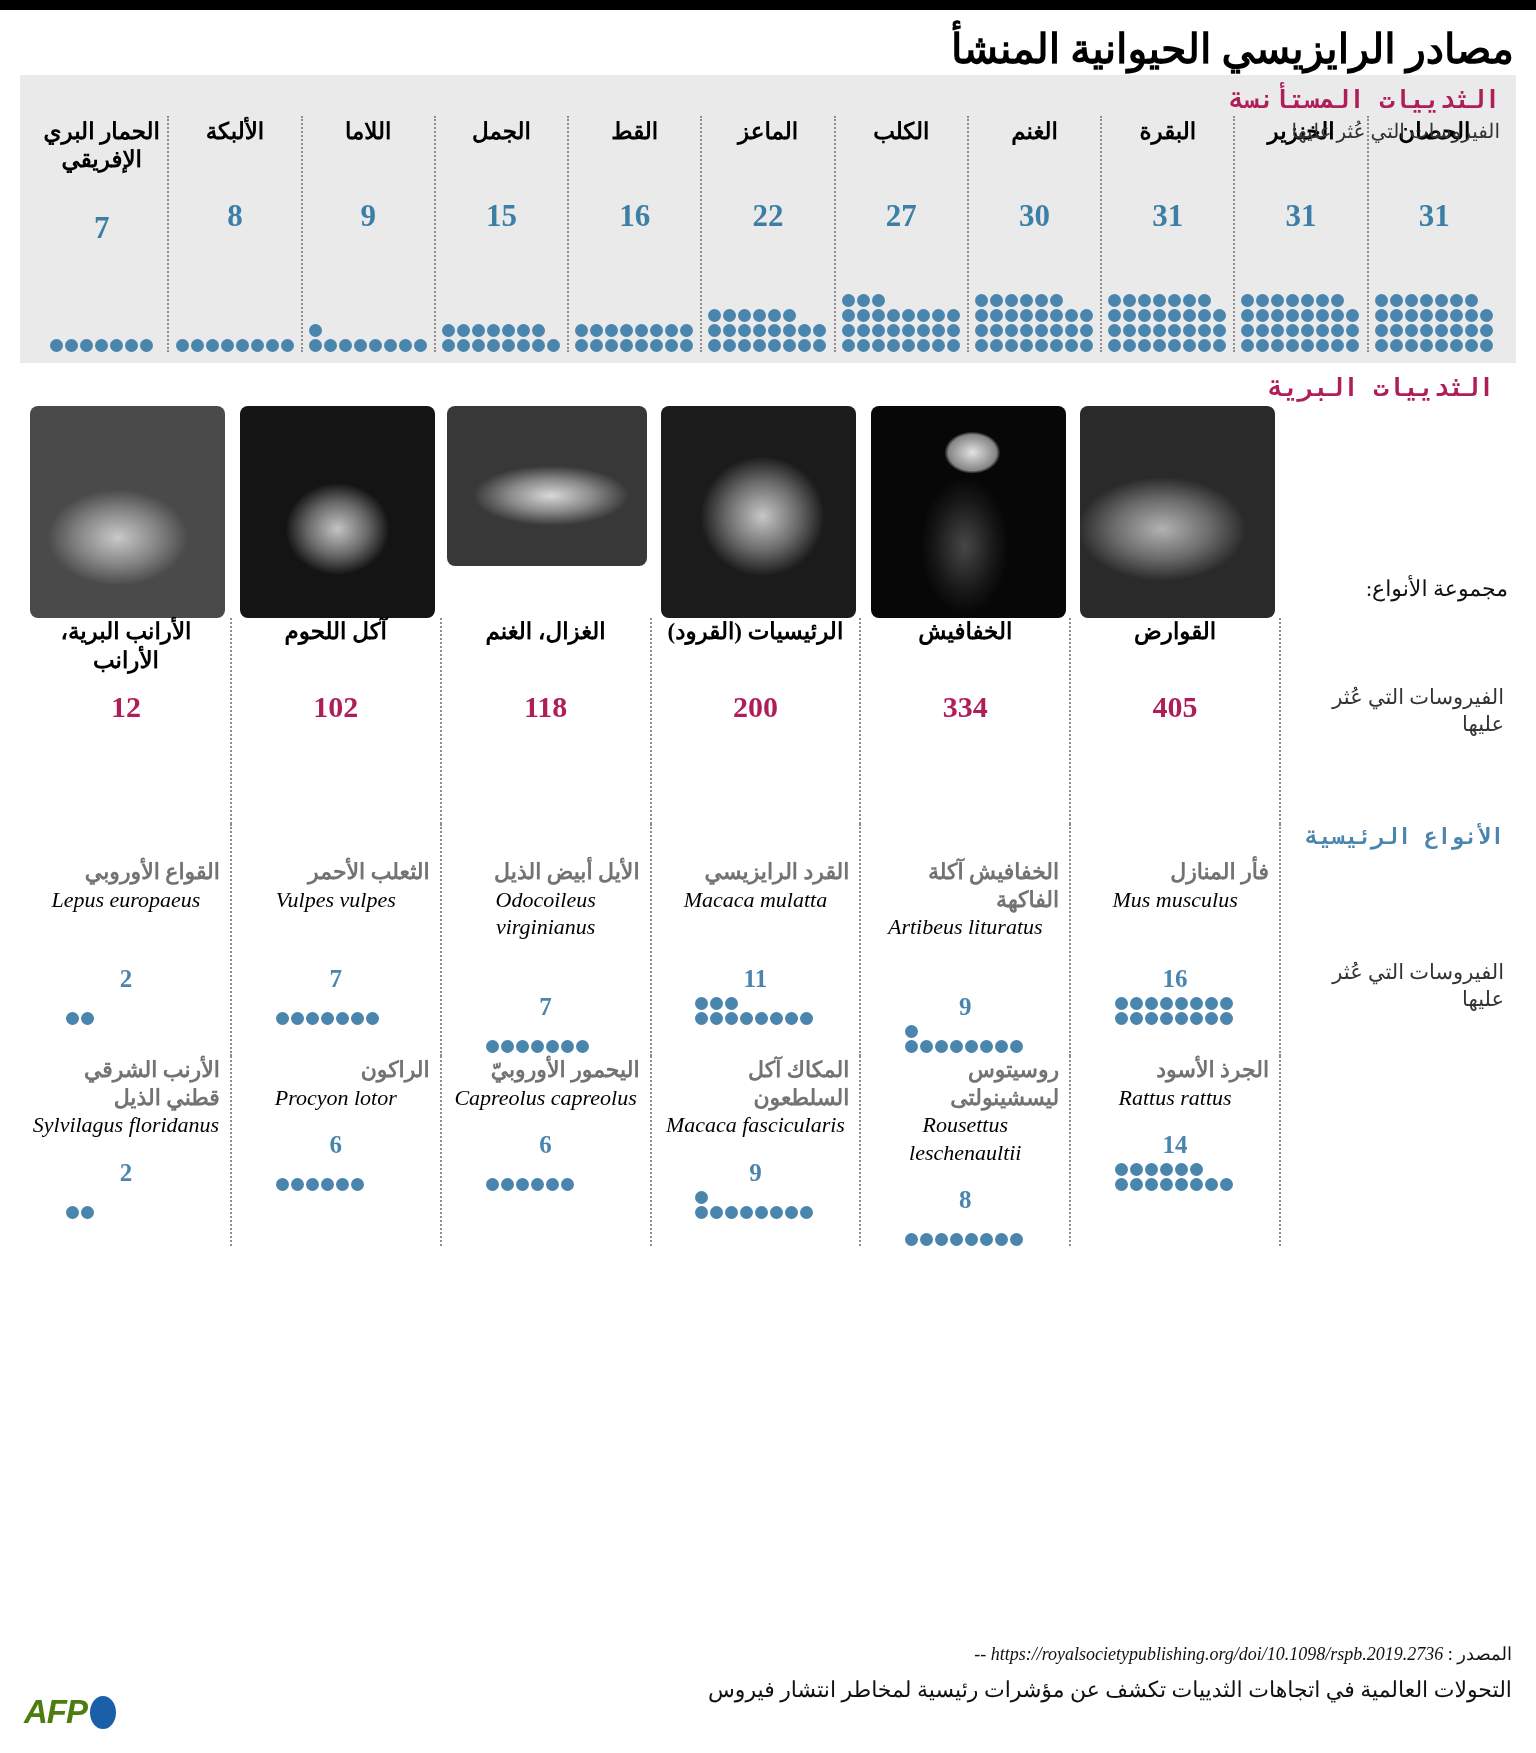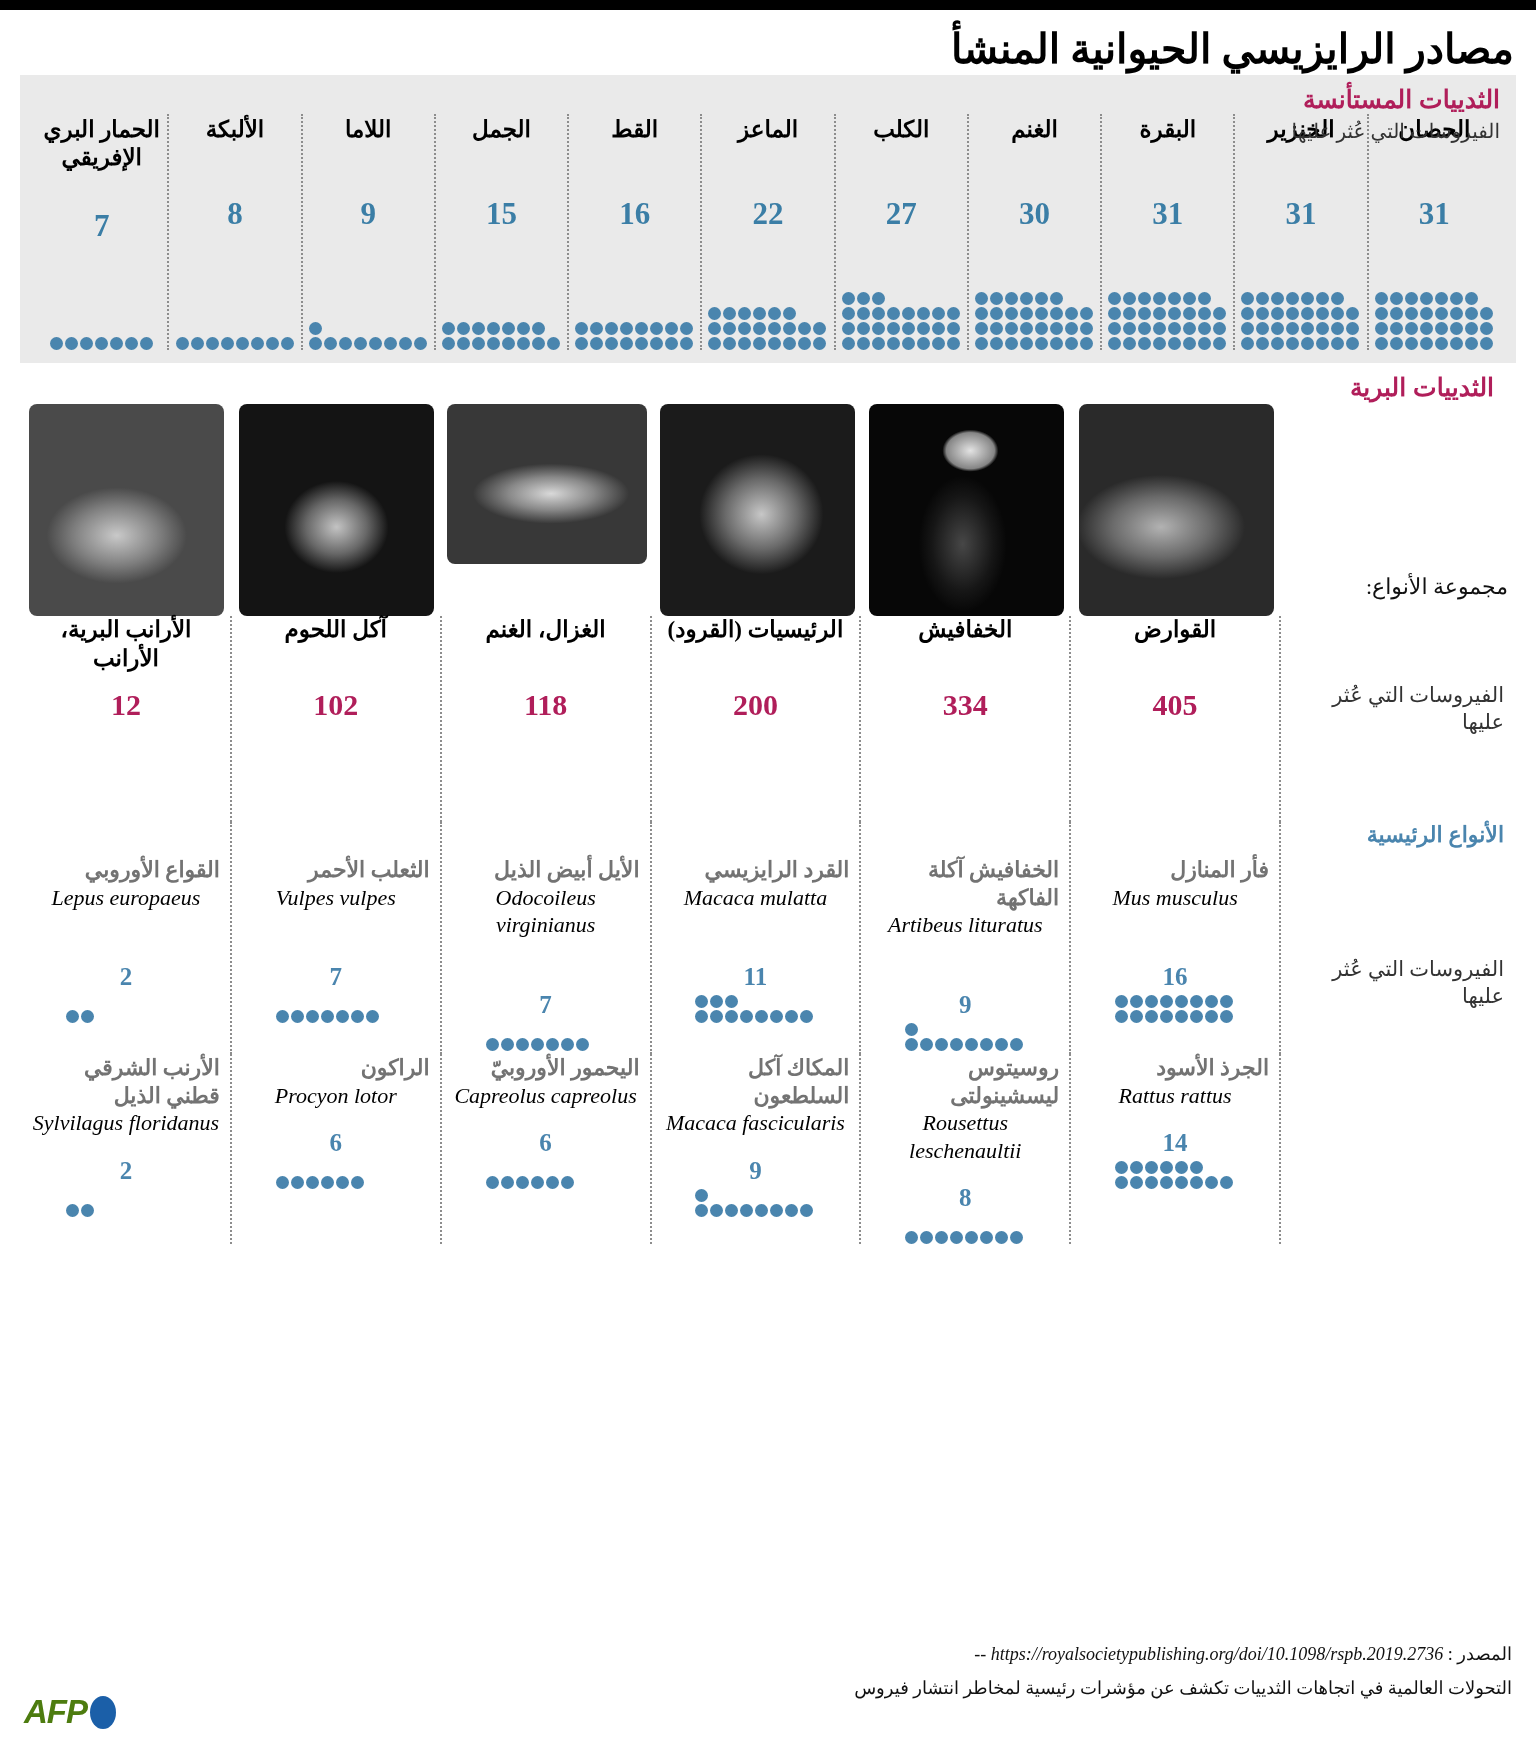--- a/index.html
+++ b/index.html
@@ -47,21 +47,21 @@
 
   
   .domestic-panel {
     margin: 0 20px;
     background: #eaeaea;
     position: relative;
     height: 288px;
     overflow: hidden;
   }
   .section-label {
-    font-family: Liberation Sans, sans-serif;
+    font-family: Liberation Mono, monospace;
     font-weight: bold;
     font-size: 25px;
     color: #b01e5a;
     text-align: right;
     padding: 10px 16px 0 16px;
   }
   .section-label.wild {
     color: #b01e5a;
     padding: 0;
     margin: 10px 22px 2px 22px;
@@ -150,21 +150,20 @@
   .photo-row {
     display: flex;
     flex-direction: row;
     align-items: flex-start;
     padding: 0 2px;
     gap: 0;
   }
   .photo-cell {
     flex: 1 1 0;
     display: flex;
-    justify-content: center;
     padding: 0 6px;
   }
   .photo-cell.label-cell {
     flex: 0 0 233px;
   }
   .group-caption {
     font-family: "Liberation Serif", serif;
     font-size: 22px;
     text-align: right;
     width: 100%;
@@ -332,21 +331,21 @@
     font-family: "Liberation Serif", serif;
     font-size: 18px;
     text-align: right;
     color: #111;
     direction: rtl;
     margin-top: 8px;
   }
   .src-url { font-style: italic; direction: ltr; unicode-bidi: embed; }
   .src-desc {
     font-family: "Liberation Serif", serif;
-    font-size: 18px;
+    font-size: 22px;
     text-align: right;
     color: #111;
     margin-top: 12px;
   }
   .afp {
     position: absolute;
     left: 24px;
     bottom: 22px;
     display: flex;
     align-items: center;

